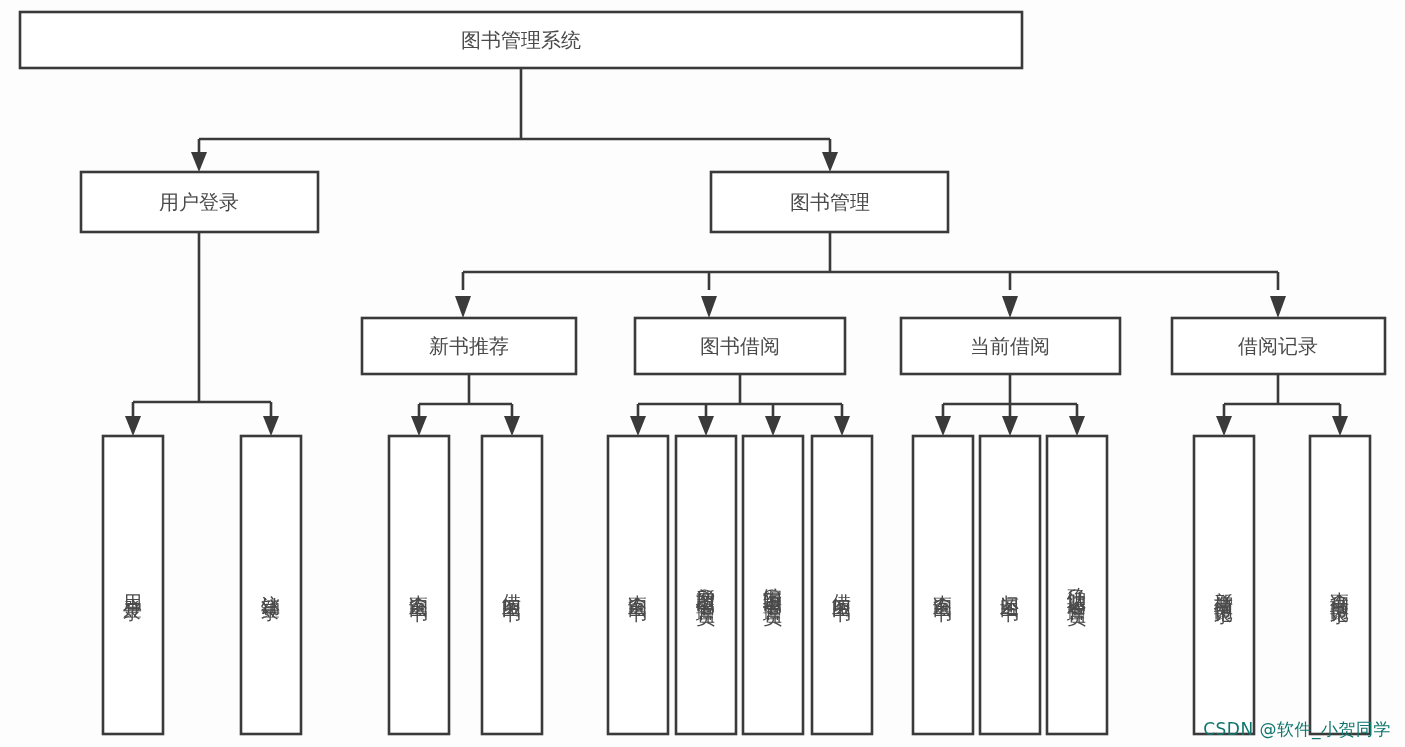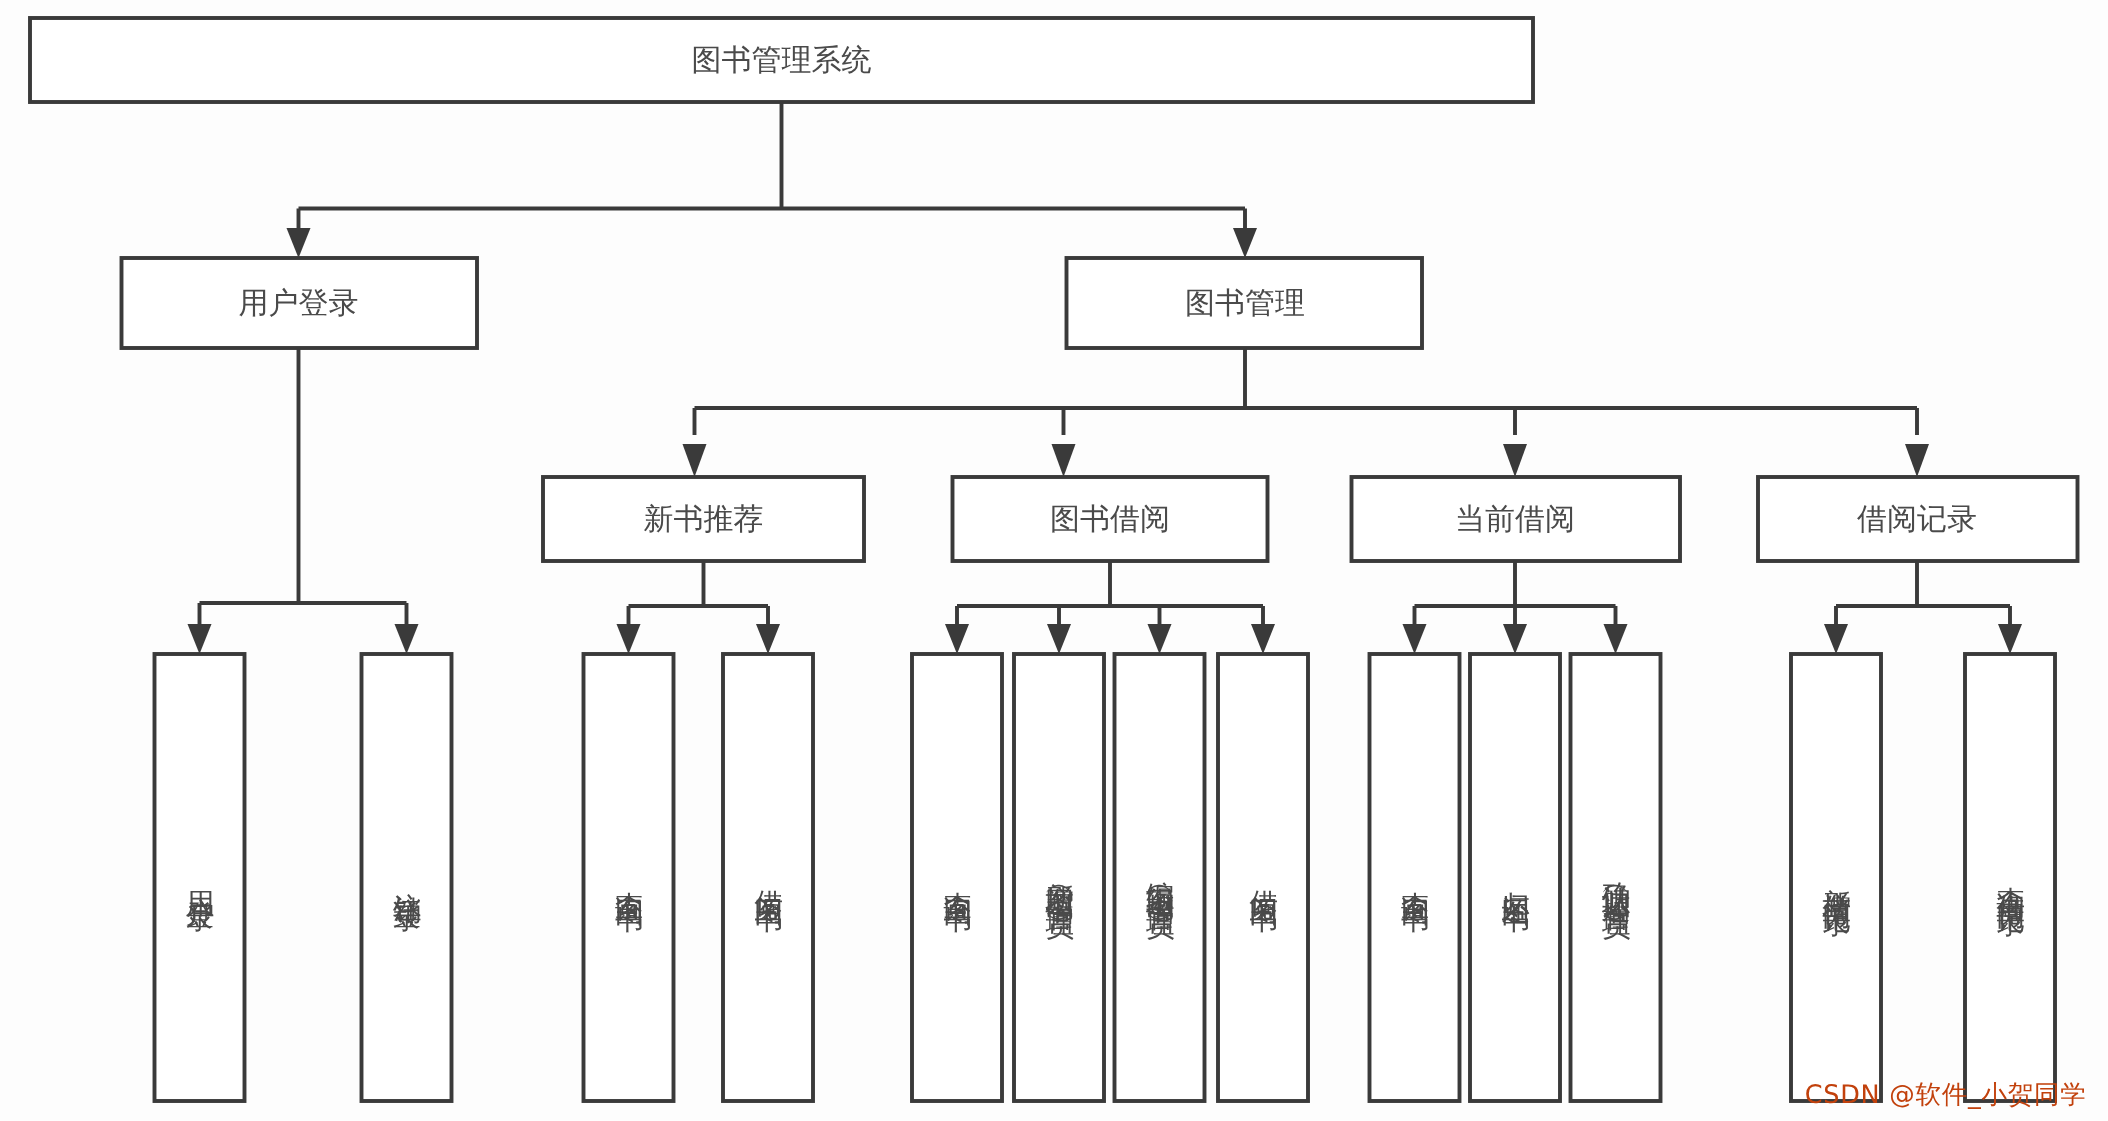--- a/index.html
+++ b/index.html
@@ -66,21 +66,21 @@
     color: #4a4a4a;
     white-space: nowrap;
     text-align: center;
   }
   .watermark {
     position: absolute;
     right: 14px;
     bottom: 6px;
     font-family: "DejaVu Sans", "Liberation Sans", sans-serif;
     font-size: 17px;
-    color: #c2410c;
+    color: #0f766e;
     letter-spacing: 0.5px;
     white-space: nowrap;
   }
 </style>
 </head>
 <body>
 
 <div id="diagram-root">
 
   <svg id="flowchart" viewBox="0 0 1405 747">

